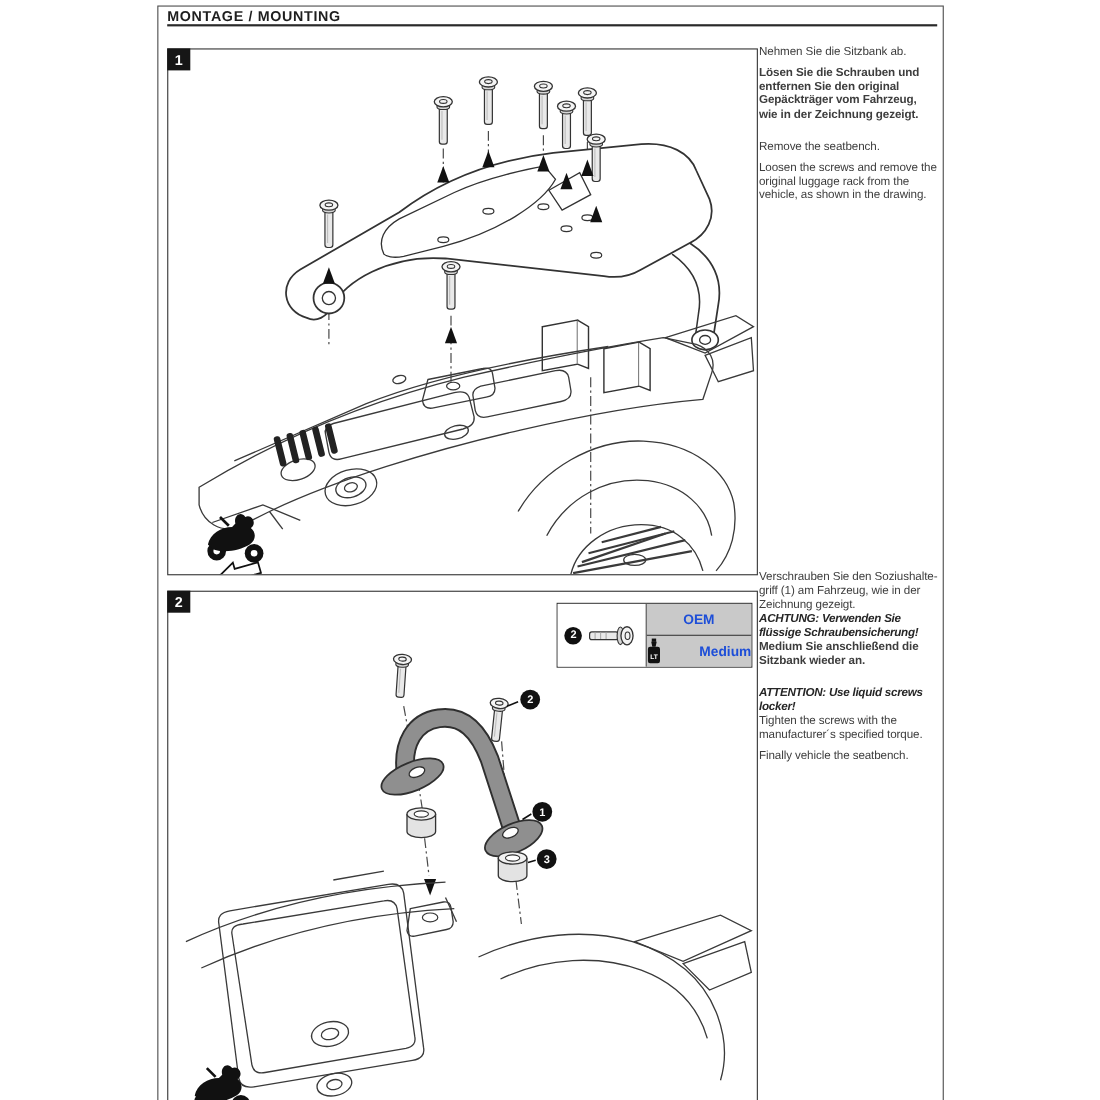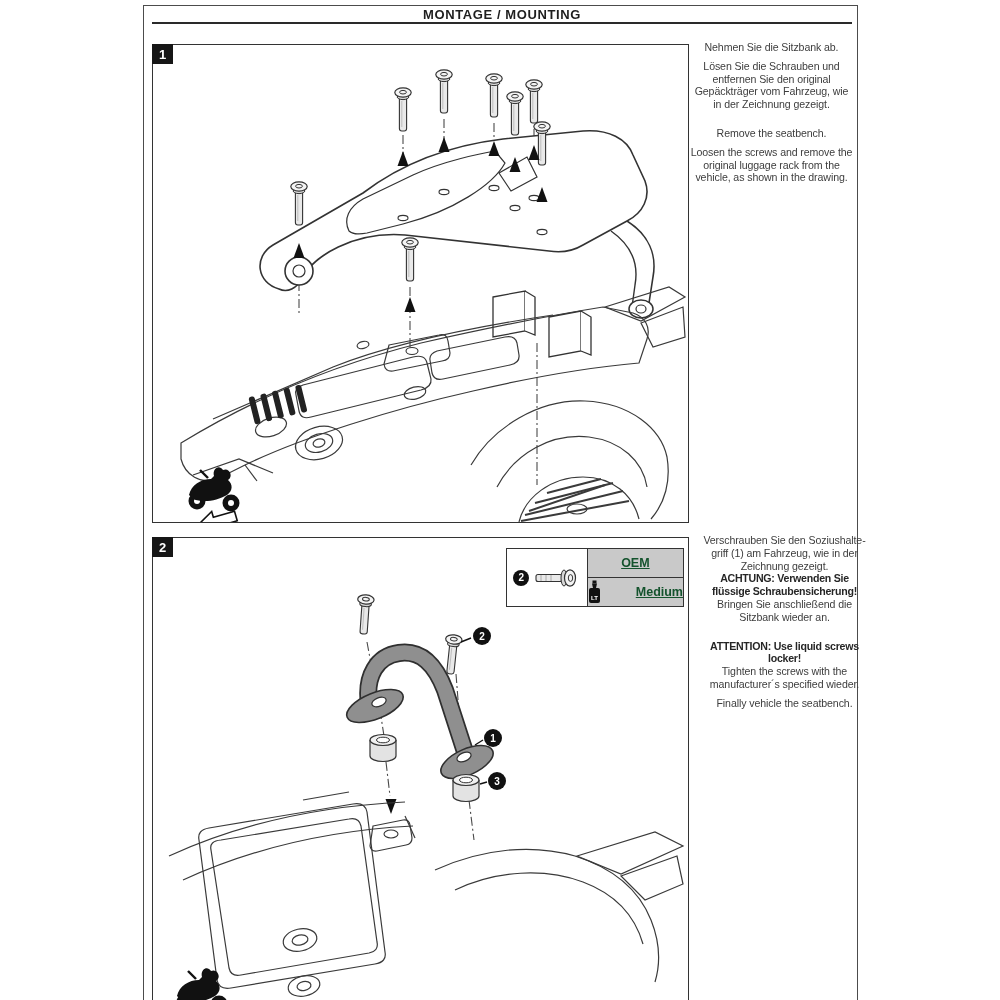--- a/index.html
+++ b/index.html
@@ -2,48 +2,48 @@
 <html><head>
 <meta charset="utf-8">
 <style>
   html,body{margin:0;padding:0;}
   body{
     width:1000px;height:1000px;position:relative;background:#ffffff;
     font-family:"Liberation Sans",sans-serif;overflow:hidden;color:#3d3d3d;
   }
   .page-border{position:absolute;left:143px;top:5px;width:713px;height:1020px;
     border:1px solid #4c4c4c;}
-  .page-title{position:absolute;left:152px;top:7px;width:700px;text-align:center;
+  .page-title{position:absolute;left:152px;top:7px;width:700px;text-align:left;
     font-size:13px;font-weight:bold;letter-spacing:.6px;color:#1e1e1e;}
   .title-rule{position:absolute;left:152px;top:22px;width:700px;height:0;
     border-top:2px solid #2a2a2a;}
 
   .panel{position:absolute;left:152px;border:1.3px solid #333;background:#fff;}
   #panel1{top:44px;width:535px;height:477px;}
   #panel2{top:537px;width:535px;height:480px;}
   .step-badge{position:absolute;left:-1px;top:-1px;width:21px;height:20px;background:#161616;
     color:#fff;font-weight:bold;font-size:13px;display:flex;align-items:center;
     justify-content:center;z-index:5;}
 
   .instructions{position:absolute;left:690px;width:163px;font-size:10.6px;
-    line-height:12.8px;color:#3d3d3d;letter-spacing:-0.1px;text-align:center;}
+    line-height:12.8px;color:#3d3d3d;letter-spacing:-0.1px;}
   #instr1{top:41px;}
-  #instr2{top:534px;padding-left:13px;}
+  #instr2{top:518px;}
   .instructions p{margin:0 0 6px 0;}
   .instructions p.tight{margin:0;}
-  .instructions p.bold{margin:0;font-weight:bold;color:#262626;letter-spacing:-0.25px;}
-  .instructions p.gap-lg{margin-bottom:16px;}
+  .instructions p.bold{margin:0;font-weight:bold;color:#262626;letter-spacing:-0.25px;font-style:italic;}
+  .instructions p.gap-lg{margin-bottom:16px;font-weight:bold;}
 
   .legend{position:absolute;left:353px;top:10px;width:176px;height:57px;
     border:1.6px solid #333;display:flex;background:#fff;z-index:4;}
   .legend-left{width:86px;display:flex;align-items:center;justify-content:center;
     gap:5px;border-right:1.6px solid #333;background:#fff;}
   .legend-right{flex:1;display:flex;flex-direction:column;}
   .legend-cell{flex:1;background:#c9c9c9;display:flex;align-items:center;
-    justify-content:center;gap:6px;font-weight:bold;font-size:12.5px;color:#14532d;text-decoration:underline;}
+    justify-content:center;gap:6px;font-weight:bold;font-size:12.5px;color:#1d4ed8;}
   .legend-cell + .legend-cell{border-top:1.6px solid #333;gap:35px;}
   .mini-badge{width:16px;height:16px;border-radius:50%;background:#101010;color:#fff;
     font-size:10px;font-weight:bold;display:flex;align-items:center;justify-content:center;}
 
   svg{display:block;}
   .dd{stroke:#4a4a4a;stroke-width:1.1;stroke-dasharray:9 3 2 3;fill:none;}
   .ln{stroke:#3a3a3a;stroke-width:1.2;fill:none;}
   .hole{fill:#fff;stroke:#333;stroke-width:1.1;}
   .callout-txt{font-family:"Liberation Sans",sans-serif;font-size:10px;font-weight:bold;fill:#fff;}
 </style>
@@ -310,17 +310,17 @@
 
     <g transform="translate(50,448)">
       <use href="#p2-moto"></use>
     </g>
   </svg>
 </div>
 
 <div class="instructions" id="instr2">
   <p class="tight">Verschrauben Sie den Soziushalte-griff (1) am Fahrzeug, wie in der Zeichnung gezeigt.</p>
   <p class="bold">ACHTUNG: Verwenden Sie flüssige Schraubensicherung!</p>
-  <p class="gap-lg">Bringen Sie anschließend die Sitzbank wieder an.</p>
+  <p class="gap-lg">Medium Sie anschließend die Sitzbank wieder an.</p>
   <p class="bold">ATTENTION: Use liquid screws locker!</p>
-  <p>Tighten the screws with the manufacturer´s specified wieder.</p>
+  <p>Tighten the screws with the manufacturer´s specified torque.</p>
   <p>Finally vehicle the seatbench.</p>
 </div>
 
 </body></html>

